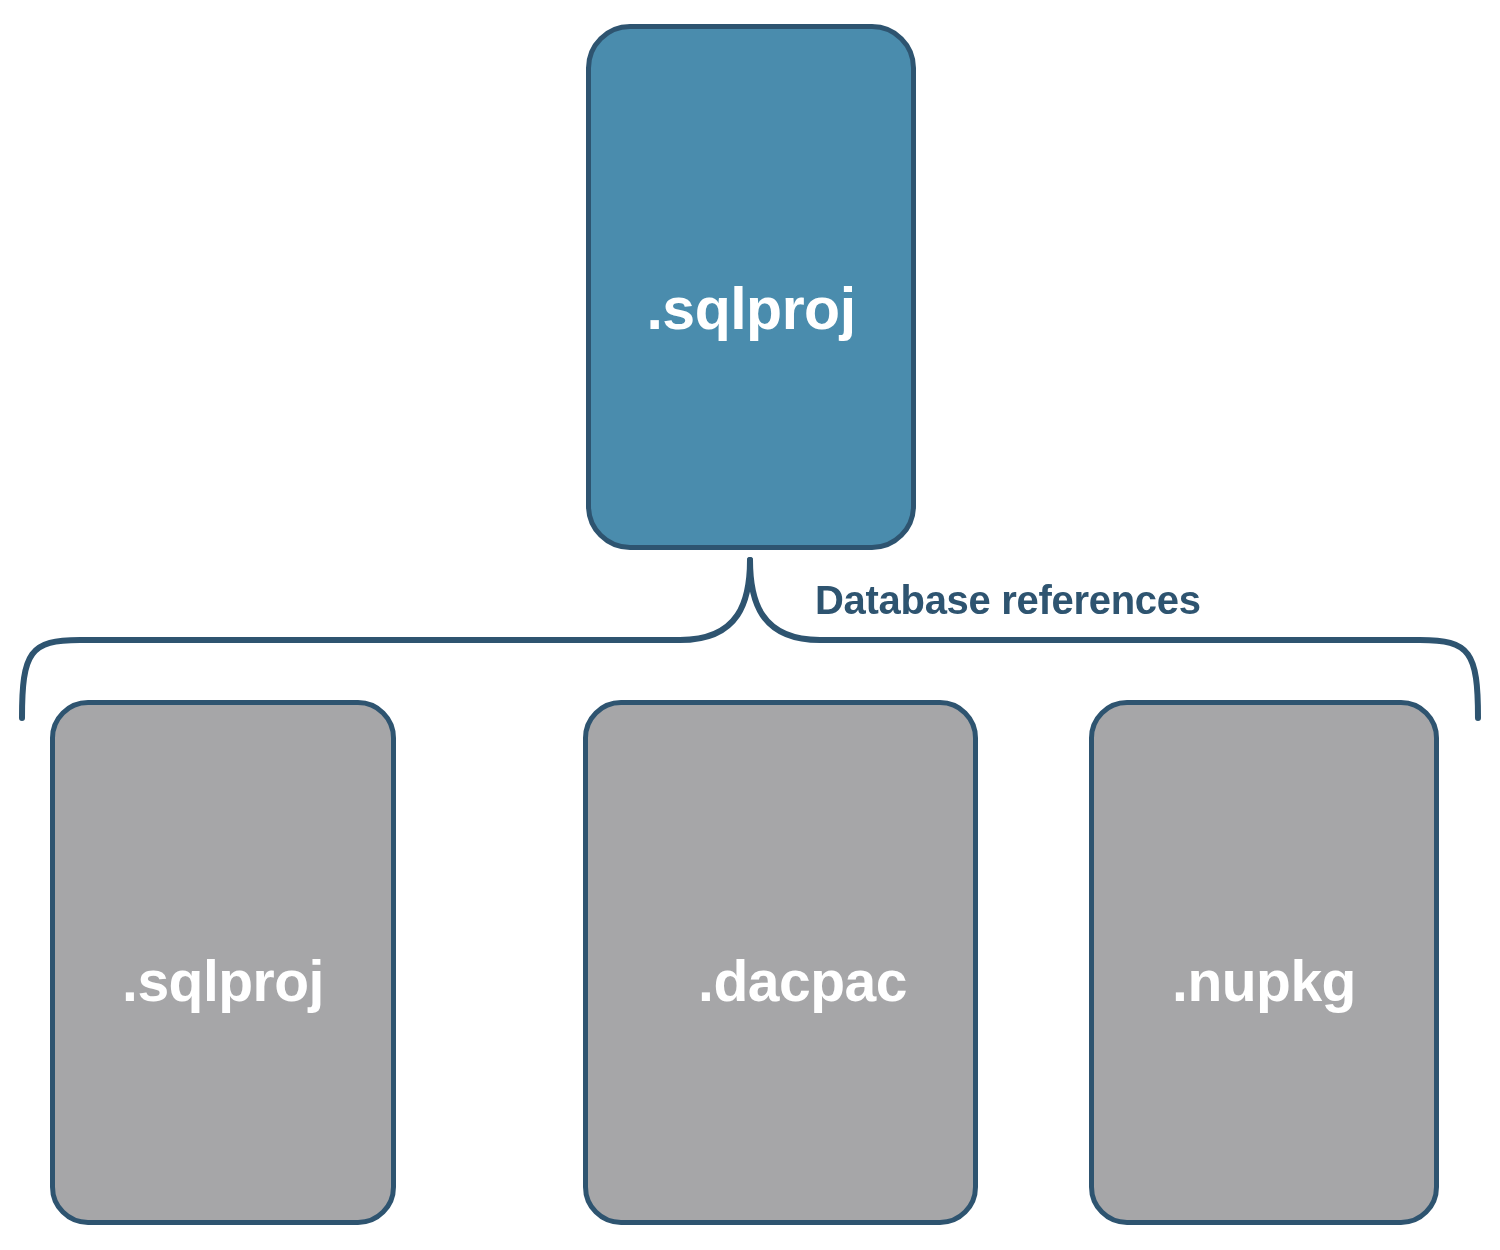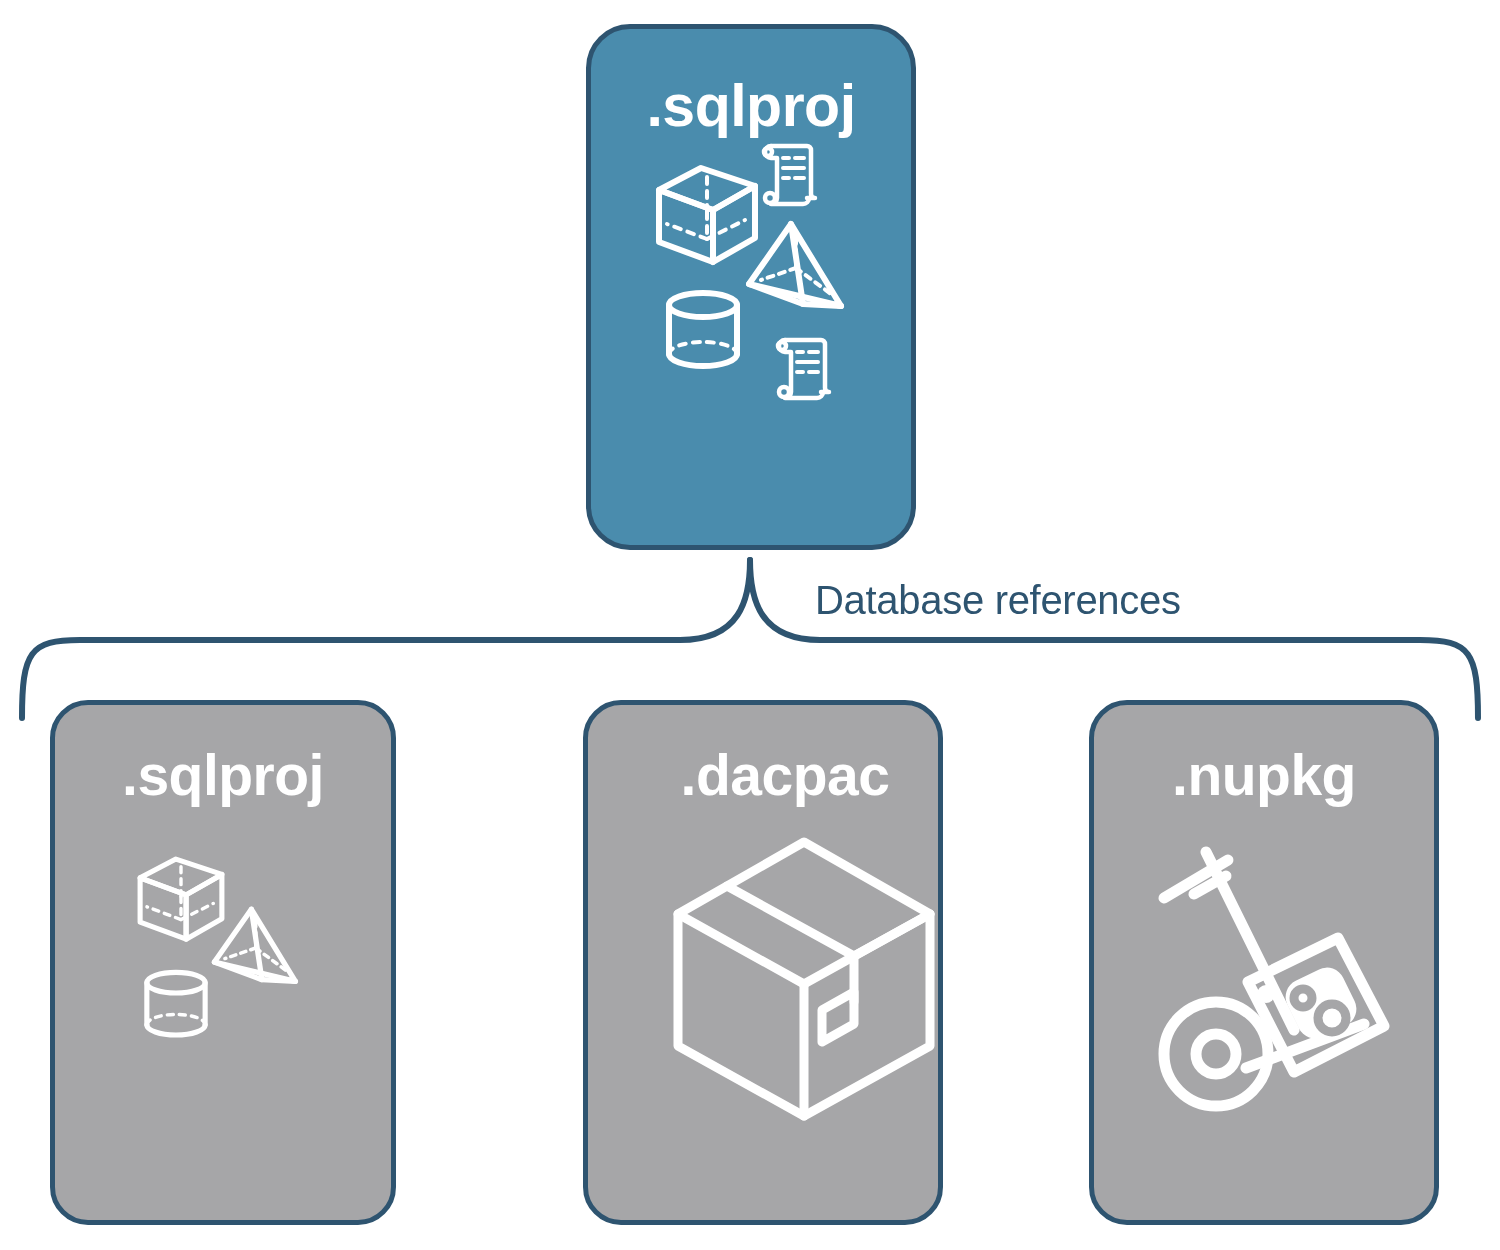--- a/index.html
+++ b/index.html
@@ -14,38 +14,37 @@
     background: #ffffff;
     font-family: "Liberation Sans", sans-serif;
     overflow: hidden;
   }
   .card {
     position: absolute;
     box-sizing: border-box;
     border: 5px solid #2e5470;
     border-radius: 38px;
     display: flex;
-    flex-direction: column;
     align-items: center;
   }
   .card.root {
     left: 586px;
     top: 24px;
     width: 330px;
     height: 526px;
     background: #4a8cad;
     border-radius: 44px;
   }
   .card.leaf {
     top: 700px;
     height: 525px;
     background: #a6a6a8;
   }
   .card.leaf-1 { left: 50px;   width: 346px; }
-  .card.leaf-2 { left: 583px;  width: 360px; padding-left: 44px; }
+  .card.leaf-2 { left: 583px;  width: 395px; padding-left: 44px; }
   .card.leaf-3 { left: 1089px; width: 350px; }
 
   .card-title {
     color: #ffffff;
     font-weight: bold;
     letter-spacing: -0.5px;
     text-align: center;
     width: 100%;
     white-space: nowrap;
   }
@@ -63,21 +62,21 @@
     width: 100%;
     flex: 1;
   }
   .icon-area svg { position: absolute; display: block; }
 
   .brace-label {
     position: absolute;
     left: 815px;
     top: 578px;
     font-size: 40px;
-    font-weight: normal;
+    font-weight: bold;
     color: #2e5470;
     white-space: nowrap;
     letter-spacing: -0.3px;
   }
   #brace-svg {
     position: absolute;
     left: 0;
     top: 540px;
   }
 </style>

